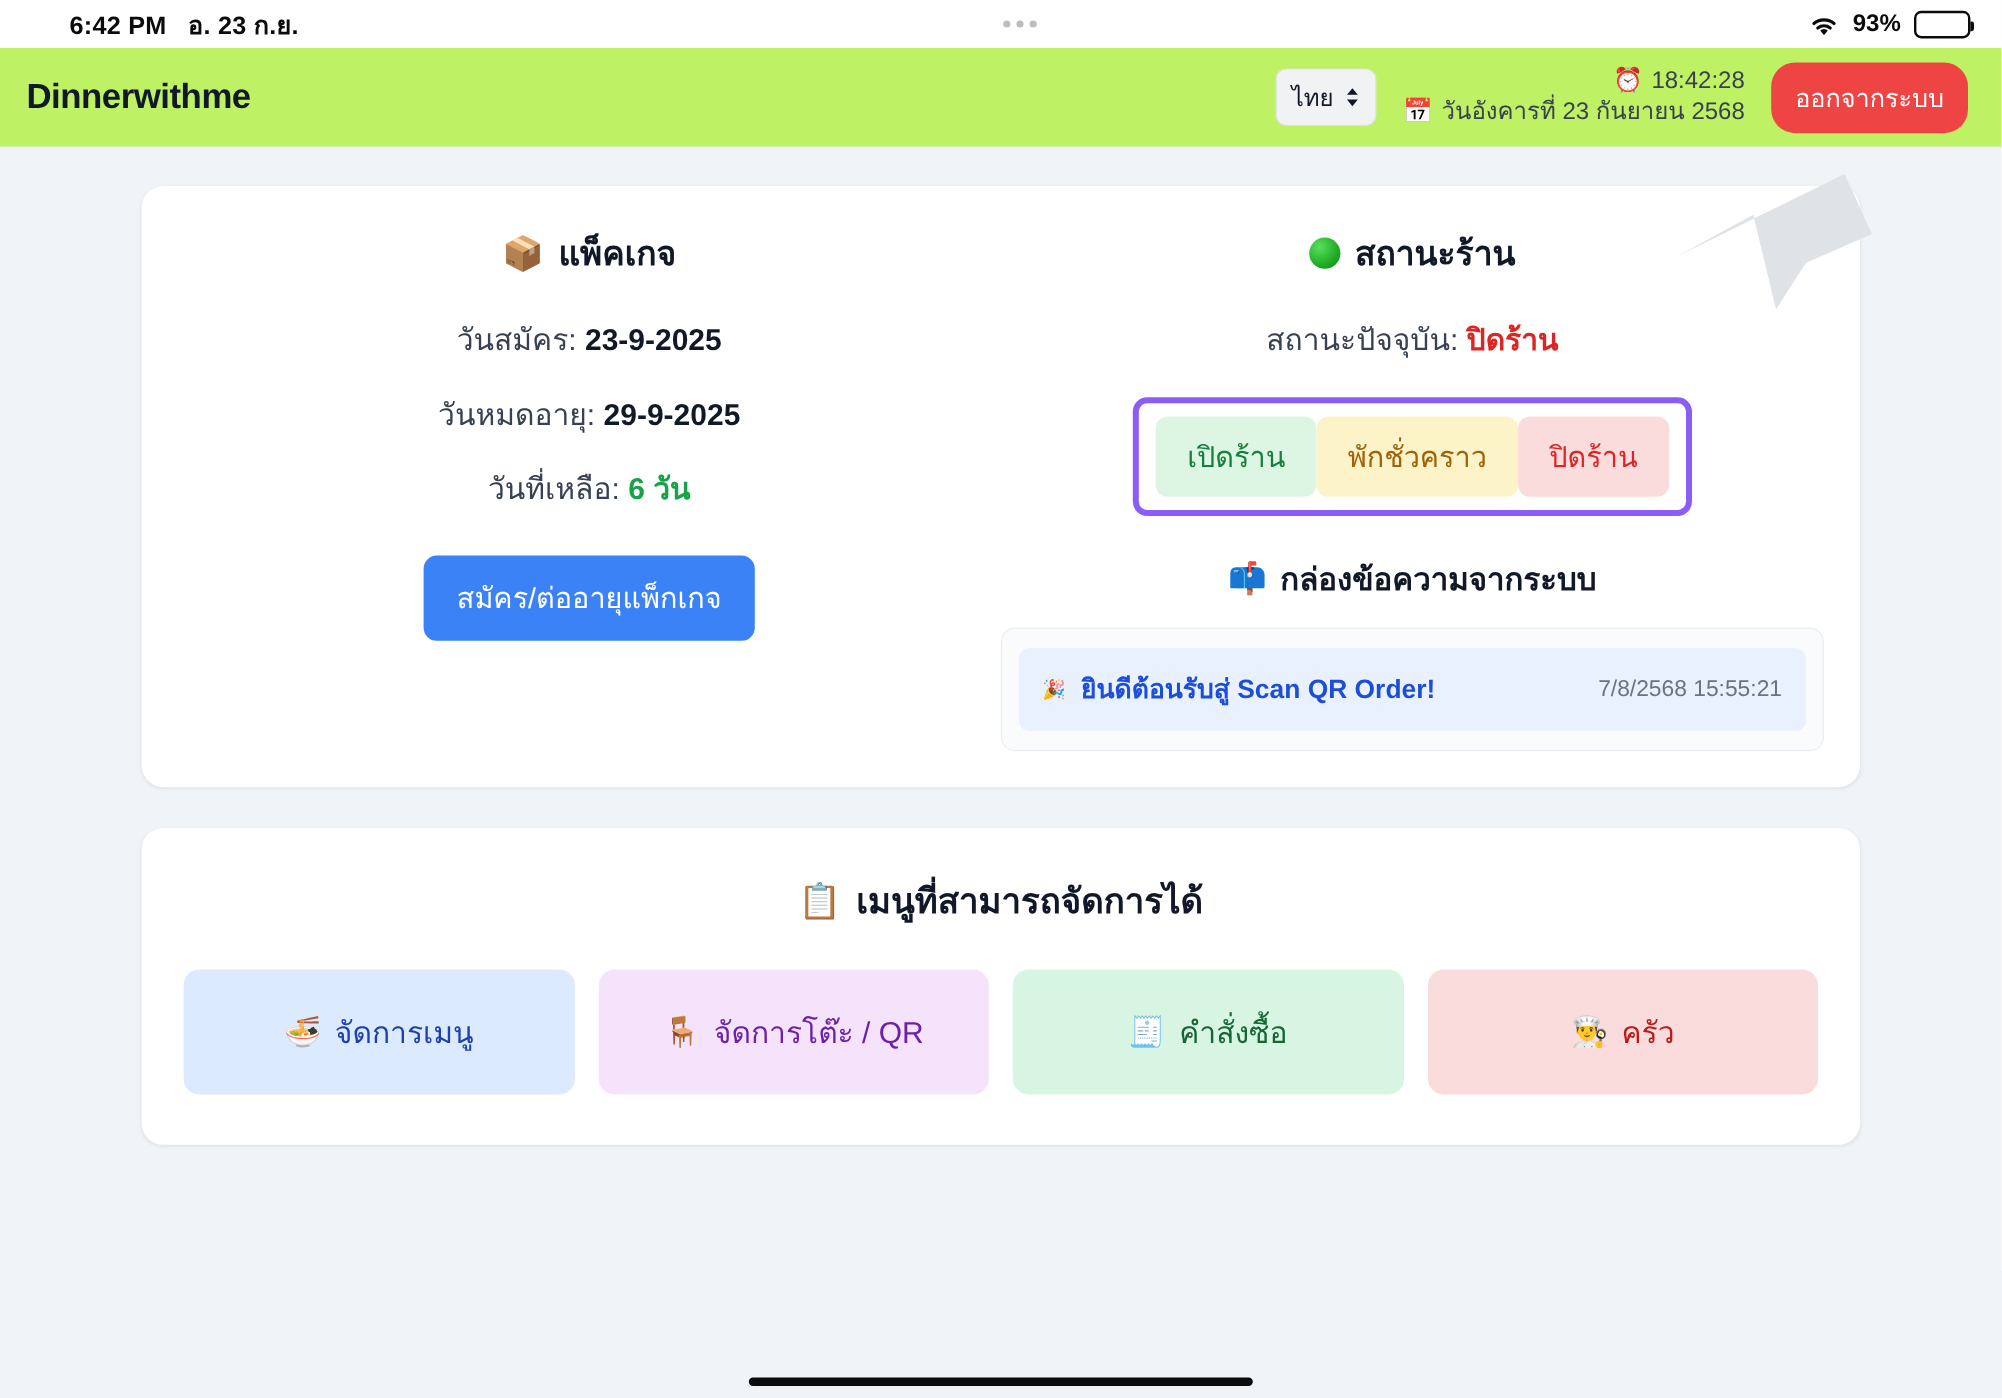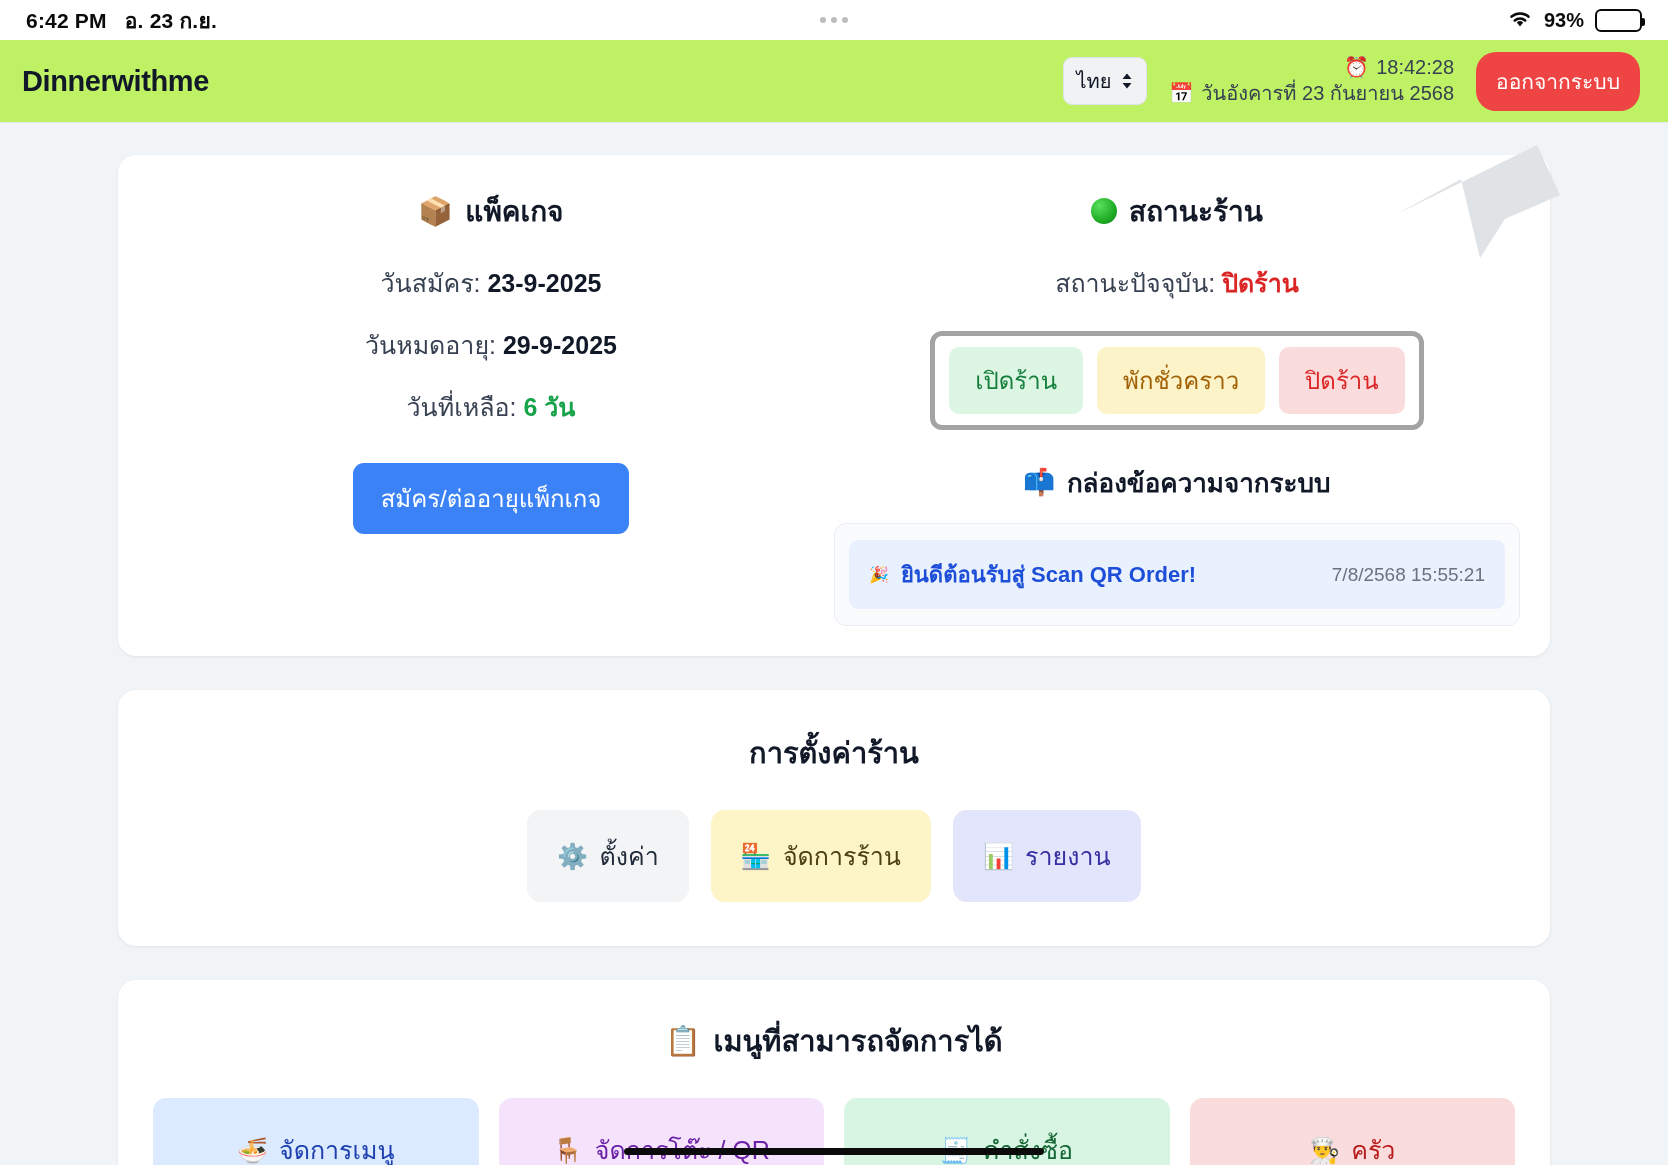--- a/index.html
+++ b/index.html
@@ -12,20 +12,21 @@
   }
 
   
   .status-bar {
     height: 40px;
     display: flex;
     align-items: center;
     padding: 0 26px;
     background: #ffffff;
     position: relative;
+    margin-left: 32px;
   }
   .sb-left {
     display: flex;
     align-items: baseline;
     gap: 18px;
     font-size: 21px;
     font-weight: 600;
     color: #0b0b0b;
     letter-spacing: .2px;
   }
@@ -37,21 +38,21 @@
     gap: 5px;
     align-items: center;
   }
   .sb-center i {
     width: 6px; height: 6px; border-radius: 50%;
     background: #bdbdbd; display: block;
   }
   .sb-right {
     margin-left: auto;
     display: flex;
-    align-items: flex-start;
+    align-items: flex-end;
     gap: 11px;
     font-size: 20px;
     font-weight: 600;
     color: #0b0b0b;
   }
   .wifi-icon { display:block; }
   .battery {
     width: 47px; height: 23px;
     border: 2px solid #0b0b0b;
     border-radius: 6px;
@@ -190,25 +191,24 @@
     border: none;
     border-radius: 11px;
     font-size: 24px;
     font-family: inherit;
     padding: 16px 28px;
     cursor: pointer;
   }
 
   
   .status-group {
-    border: 5px solid #a3a3a3;
+    border: 5px solid #8b5cf6;
     border-radius: 12px;
     padding: 11px 14px;
     display: flex;
-    gap: 14px;
     margin-top: 6px;
   }
   .st-btn {
     border: none;
     border-radius: 10px;
     font-size: 24px;
     font-family: inherit;
     padding: 14px 26px;
     cursor: pointer;
   }
@@ -439,37 +439,20 @@
       <div class="inbox-panel">
         <div class="msg-row">
           <span>🎉</span>
           <span class="msg-title">ยินดีต้อนรับสู่ Scan QR Order!</span>
           <span class="msg-time">7/8/2568 15:55:21</span>
         </div>
       </div>
     </div>
   </div>
 
-  <div class="card mid-card">
-    <div class="card-heading">การตั้งค่าร้าน</div>
-    <div class="tile-row">
-      <button class="tile t-grey">
-        <span>⚙️</span>
-        <span>ตั้งค่า</span>
-      </button>
-      <button class="tile t-yellow">
-        <span>🏪</span>
-        <span>จัดการร้าน</span>
-      </button>
-      <button class="tile t-indigo">
-        <span>📊</span>
-        <span>รายงาน</span>
-      </button>
-    </div>
-  </div>
 
   <div class="card bot-card">
     <div class="card-heading">
       <span>📋</span>
       <span>เมนูที่สามารถจัดการได้</span>
     </div>
     <div class="menu-row">
       <button class="menu-tile m-blue">
         <span>🍜</span>
         <span>จัดการเมนู</span>

